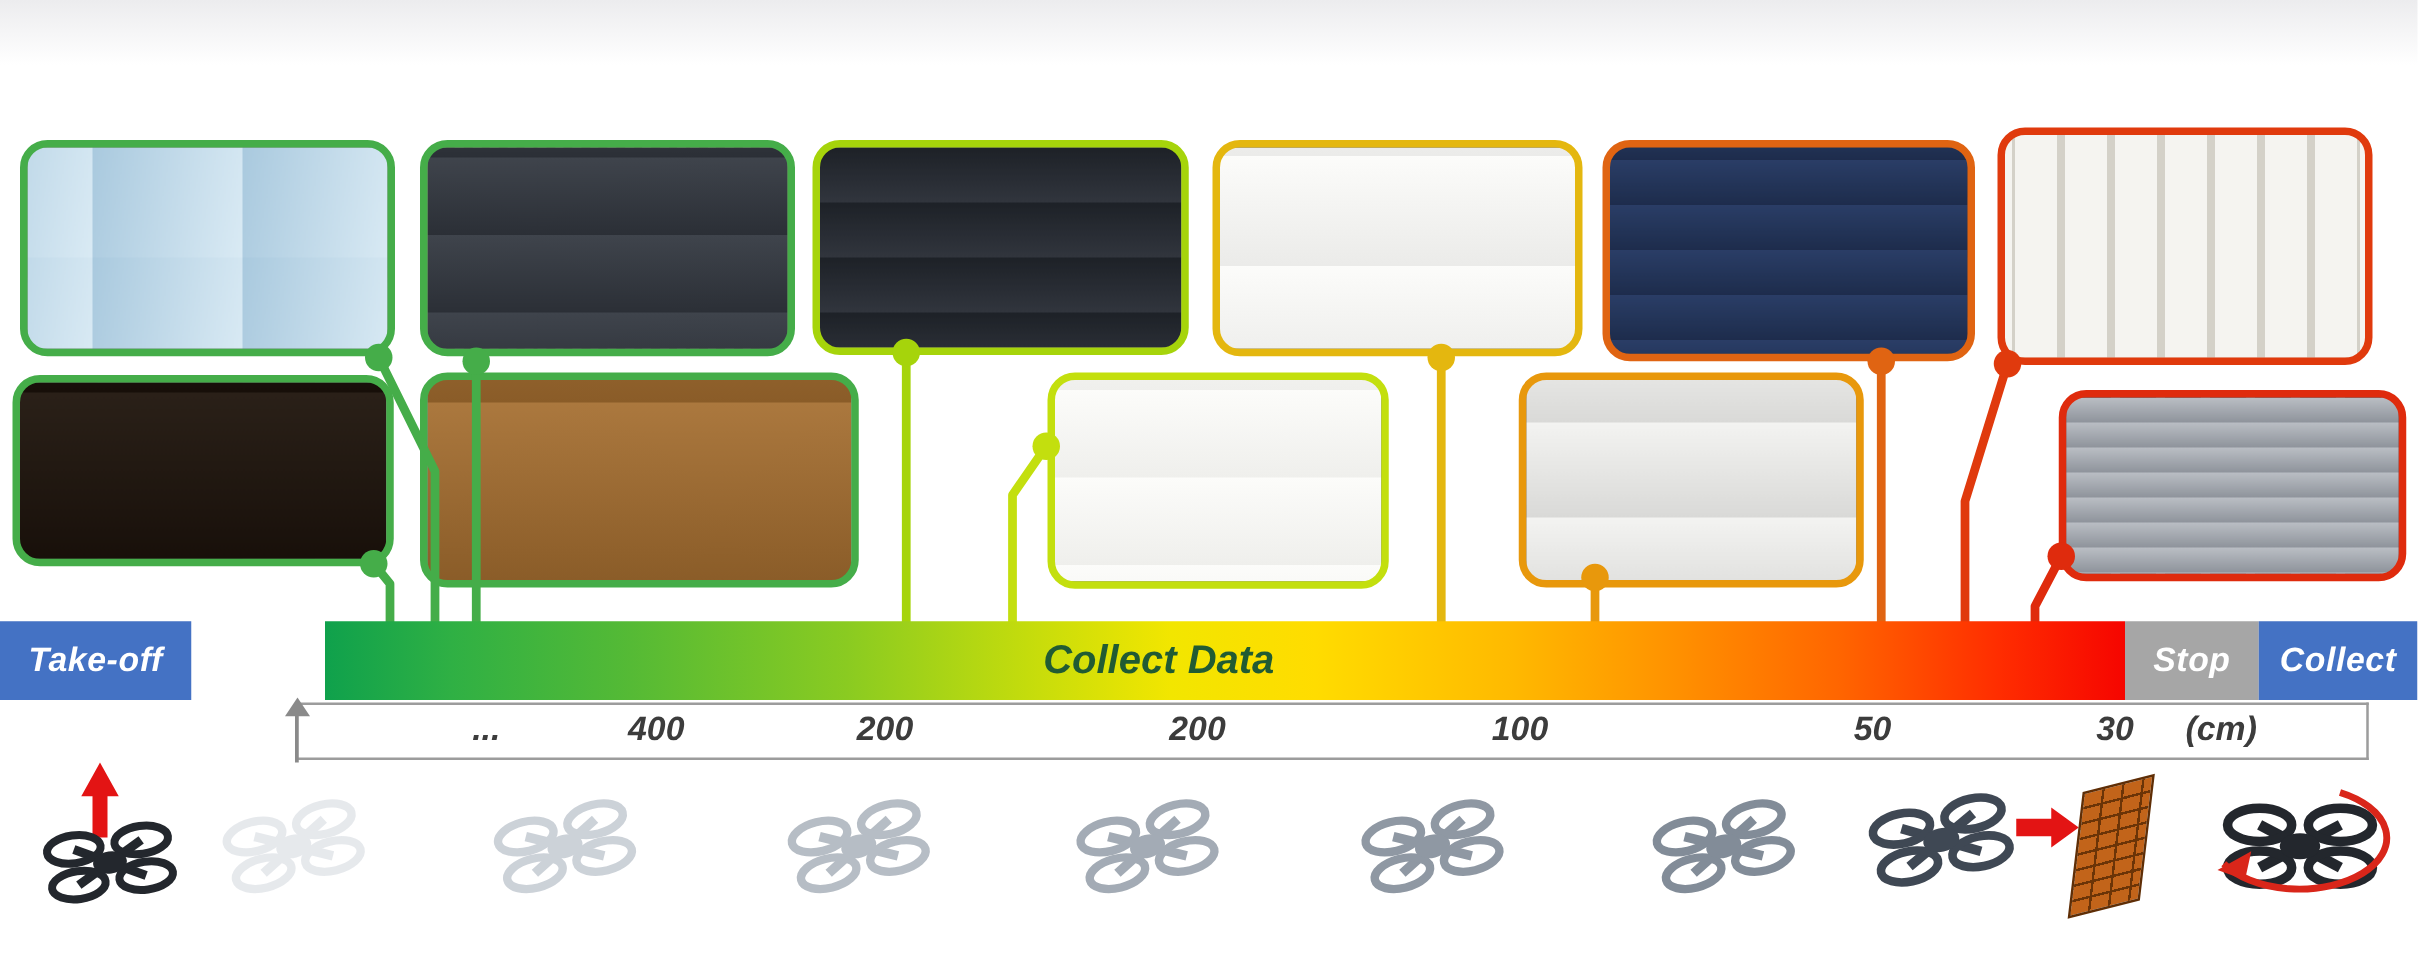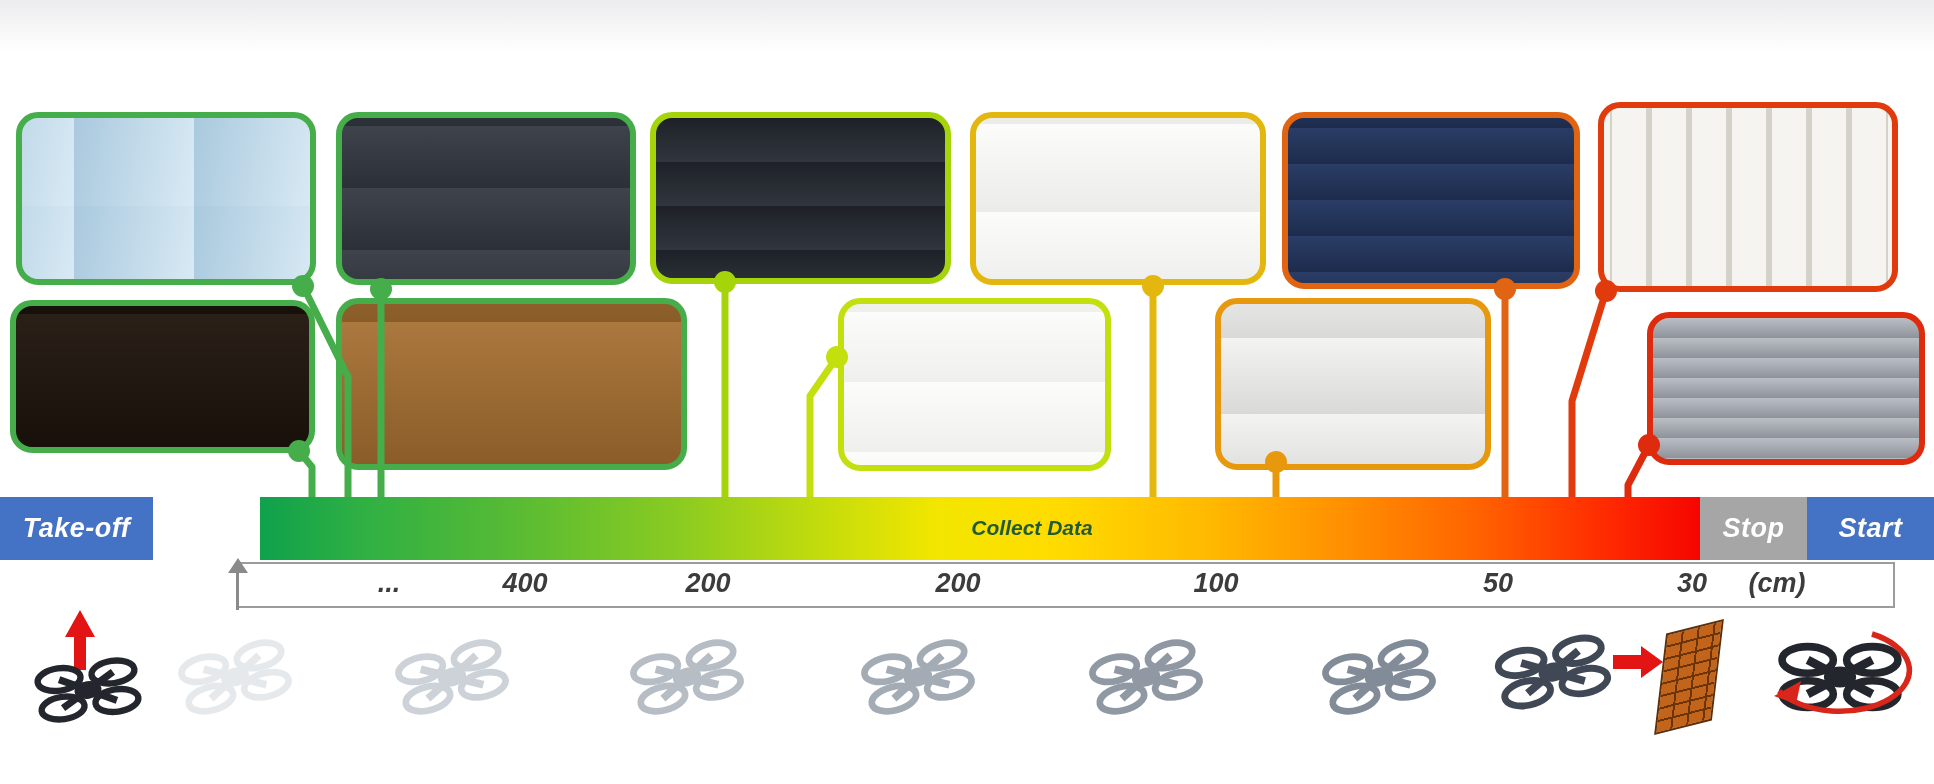--- a/index.html
+++ b/index.html
@@ -96,22 +96,22 @@
   .bar{position:absolute;left:0;top:497px;width:1934px;height:63px;z-index:4;}
   .seg{position:absolute;top:0;height:63px;display:flex;align-items:center;justify-content:center;}
   .seg span{color:#fff;font-weight:bold;font-size:27px;letter-spacing:.5px;font-style:italic;}
   .seg-takeoff{left:0;width:153px;background:#4472C4;}
   .seg-start{left:153px;width:107px;background:#A6A6A6;}
   .seg-grad{left:260px;width:1440px;background:linear-gradient(90deg,
       #0FA14C 0%,#2FB044 7%,#55BA35 17%,#8ACB21 29%,#C4DC0C 39%,#F2E600 47%,
       #FFDC00 55%,#FFB900 66%,#FF9100 75%,#FF6600 84%,#FF2D00 93%,#F60500 100%);}
   .seg-stop{left:1700px;width:107px;background:#A6A6A6;}
   .seg-rotate{left:1807px;width:127px;background:#4472C4;}
-  .collect-label{position:absolute;left:1032px;top:50%;transform:translate(-50%,-54%);
-      color:#215B33;font-weight:bold;font-style:italic;font-size:21px;white-space:nowrap;}
+  .collect-label{position:absolute;left:927px;top:50%;transform:translate(-50%,-54%);
+      color:#215B33;font-weight:bold;font-style:italic;font-size:32px;white-space:nowrap;}
   
   .scalebox{position:absolute;left:237px;top:562px;width:1658px;height:46px;background:#fff;
       border:2px solid #9c9c9c;border-left:none;box-sizing:border-box;z-index:3;}
   .arr-line{position:absolute;left:236px;top:572px;width:3px;height:38px;background:#8a8a8a;z-index:5;}
   .arr-head{position:absolute;left:228px;top:558px;width:0;height:0;z-index:5;
       border-left:10px solid transparent;border-right:10px solid transparent;border-bottom:15px solid #8a8a8a;}
   .tick{position:absolute;top:568px;transform:translateX(-50%);z-index:5;
       font-style:italic;font-weight:bold;font-size:27px;color:#3c3c3c;white-space:nowrap;}
   
   .overlay{position:absolute;left:0;top:0;width:1934px;height:784px;z-index:3;pointer-events:none;}
@@ -219,21 +219,21 @@
   <div class="bar">
     <div class="seg seg-takeoff">
       <span>Take-off</span>
     </div>
     <div class="seg seg-grad"></div>
     <span class="collect-label">Collect Data</span>
     <div class="seg seg-stop">
       <span>Stop</span>
     </div>
     <div class="seg seg-rotate">
-      <span>Start</span>
+      <span>Collect</span>
     </div>
   </div>
 
   <div class="scalebox"></div>
   <div class="arr-line"></div>
   <div class="arr-head"></div>
   <span class="tick" style="left:389px">...</span>
   <span class="tick" style="left:525px">400</span>
   <span class="tick" style="left:708px">200</span>
   <span class="tick" style="left:958px">200</span>

